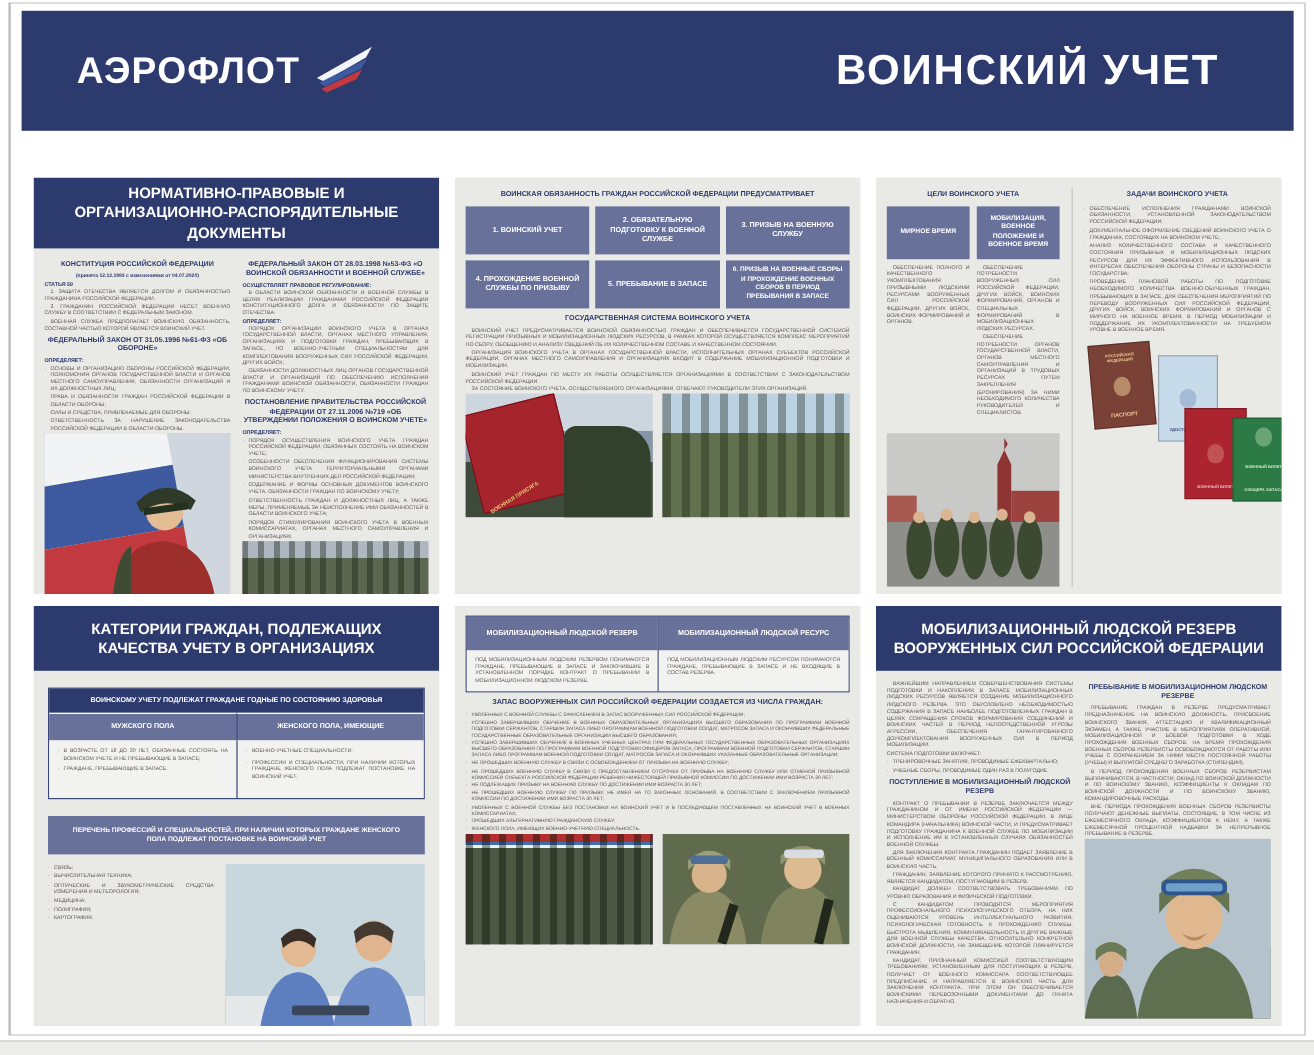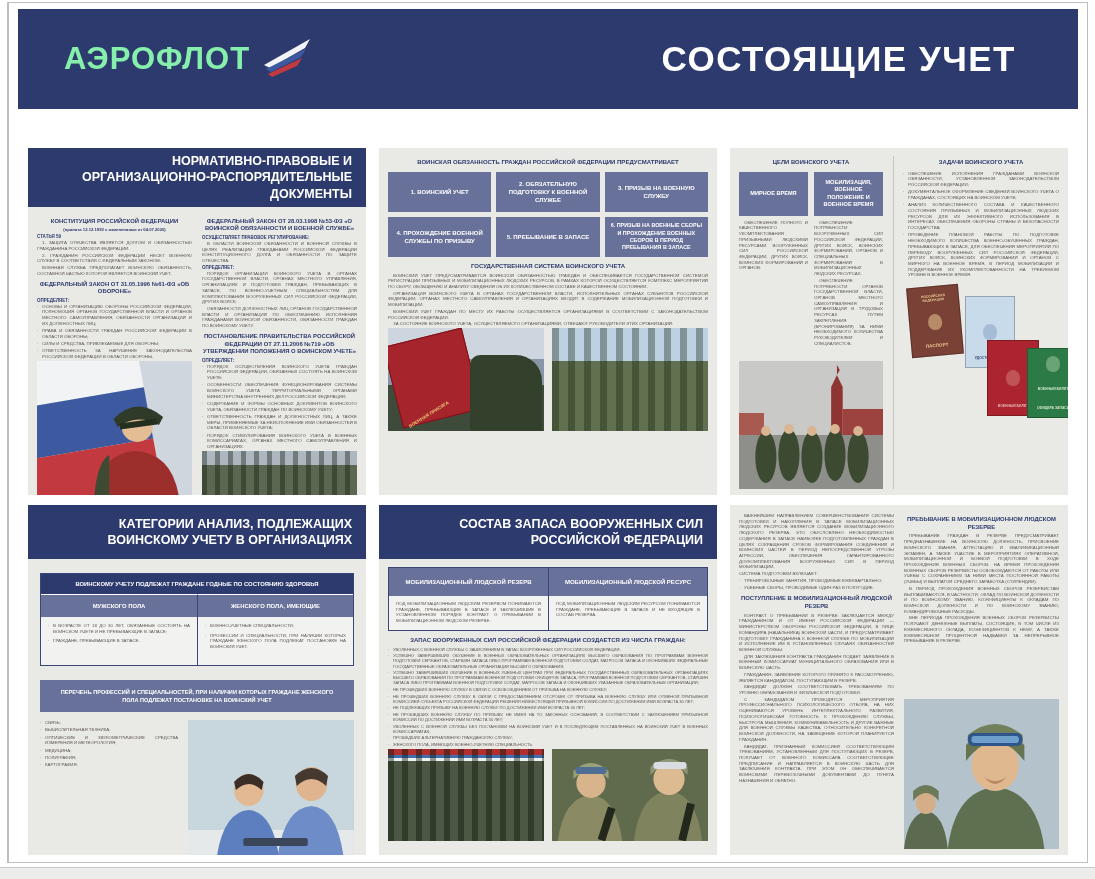--- a/index.html
+++ b/index.html
@@ -5,27 +5,27 @@
 <style>
   * { box-sizing: border-box; margin: 0; padding: 0; }
   html,body { width:1095px; height:879px; }
   body { position:relative; background:#ffffff; font-family:"Liberation Sans", sans-serif; }
   .bottom-strip { position:absolute; left:0; right:0; bottom:0; height:12px; background:#ececea; border-top:1px solid #c9c9c9; }
   .board { position:absolute; top:2px; left:7px; right:7px; bottom:16px; background:#ffffff;
            border:1px solid #bdbdbd; border-left-width:2px; }
   
   .header { height:100px; margin:6px 9px 0 9px; background:#2d3a6d; display:flex; align-items:center; justify-content:space-between; padding:0 62px 0 46px; }
   .logo { display:flex; align-items:center; gap:6px; }
-  .logo-text { color:#86efac; font-size:31px; font-weight:bold; letter-spacing:1px; }
+  .logo-text { color:#ffffff; font-size:31px; font-weight:bold; letter-spacing:1px; }
   .board-title { color:#ffffff; font-size:35px; font-weight:bold; letter-spacing:1.5px; }
   
   .panels { display:grid; grid-template-columns:repeat(3, 1fr); column-gap:13px; row-gap:10px; margin:39px 19px 0 19px; }
   .panel { background:#e9e9e6; display:flex; flex-direction:column; overflow:hidden; }
   .r1 { height:347px; } .r2 { height:350px; }
-  .panel-title { background:#2d3a6d; color:#ffffff; font-weight:bold; font-size:12.5px; line-height:1.3; text-align:right; min-height:54px; display:flex; align-items:center; justify-content:center; padding:5px 14px; }
+  .panel-title { background:#2d3a6d; color:#ffffff; font-weight:bold; font-size:12.5px; line-height:1.3; text-align:center; min-height:54px; display:flex; align-items:center; justify-content:center; padding:5px 14px; }
   .panel-body { flex:1; padding:8px 9px 6px 9px; overflow:hidden; }
   
   .h  { color:#2d3a6d; font-weight:bold; font-size:5.9px; line-height:1.3; text-align:center; margin:3px 0 2px 0; }
   .hs { color:#2d3a6d; font-weight:bold; font-size:4.2px; text-align:center; margin-bottom:2px; }
   .b  { color:#2d3a6d; font-weight:bold; font-size:4.5px; line-height:1.3; }
   .t  { color:#5d5650; font-size:4.4px; line-height:1.3; text-align:justify; text-indent:5px; margin-bottom:1px; }
   ul.dots { list-style:none; }
   ul.dots li { position:relative; padding-left:5px; color:#5d5650; font-size:4.4px; line-height:1.3; text-align:justify; margin-bottom:1.5px; }
   ul.dots li::before { content:"·"; position:absolute; left:0; top:0; color:#5d5650; }
   .cols2 { display:flex; gap:10px; height:100%; }
@@ -85,21 +85,21 @@
     <div class="logo">
       <span class="logo-text">АЭРОФЛОТ</span>
       <span>
         <svg width="58" height="44" viewBox="0 0 58 44">
           <path d="M8 30 L54 4 L49 13 L14 33 Z" fill="#f2f4f7"></path>
           <path d="M10 34 L50 14 L45 22 L15 37 Z" fill="#3d5aa0"></path>
           <path d="M12 39 L46 23 L41 31 L16 42 Z" fill="#c23a3f"></path>
         </svg>
       </span>
     </div>
-    <div class="board-title">СОСТОЯЩИЕ УЧЕТ</div>
+    <div class="board-title">ВОИНСКИЙ УЧЕТ</div>
   </div>
 
   <div class="panels">
 
     <div class="panel r1">
       <div class="panel-title">НОРМАТИВНО-ПРАВОВЫЕ И ОРГАНИЗАЦИОННО-РАСПОРЯДИТЕЛЬНЫЕ ДОКУМЕНТЫ</div>
       <div class="panel-body">
         <div class="cols2">
           <div class="col">
             <div class="h">КОНСТИТУЦИЯ РОССИЙСКОЙ ФЕДЕРАЦИИ</div>
@@ -254,21 +254,21 @@
                 <span class="doc-label-sm">ВОЕННЫЙ БИЛЕТ</span>
                 <span class="doc-label-sm">ОФИЦЕРА ЗАПАСА</span>
               </div>
             </div>
           </div>
         </div>
       </div>
     </div>
 
     <div class="panel r2">
-      <div class="panel-title">КАТЕГОРИИ АНАЛИЗ, ПОДЛЕЖАЩИХ ВОИНСКОМУ УЧЕТУ В ОРГАНИЗАЦИЯХ</div>
+      <div class="panel-title">КАТЕГОРИИ ГРАЖДАН, ПОДЛЕЖАЩИХ КАЧЕСТВА УЧЕТУ В ОРГАНИЗАЦИЯХ</div>
       <div class="panel-body" style="padding:14px 12px 8px 12px;">
         <div class="tbl">
           <div class="tbl-band">ВОИНСКОМУ УЧЕТУ ПОДЛЕЖАТ ГРАЖДАНЕ ГОДНЫЕ ПО СОСТОЯНИЮ ЗДОРОВЬЯ</div>
           <div class="tbl-heads">
             <div>МУЖСКОГО ПОЛА</div>
             <div>ЖЕНСКОГО ПОЛА, ИМЕЮЩИЕ</div>
           </div>
           <div class="tbl-cells">
             <div>
               <ul class="dots">
@@ -309,21 +309,20 @@
                 <path d="M116 56 Q134 40 152 56 L150 66 Q134 52 118 66 Z" fill="#463a30"></path>
                 <rect x="60" y="118" width="70" height="8" rx="2" fill="#3c465a"></rect>
               </svg>
             </div>
           </div>
         </div>
       </div>
     </div>
 
     <div class="panel r2">
-      <div class="panel-title">СОСТАВ ЗАПАСА ВООРУЖЕННЫХ СИЛ РОССИЙСКОЙ ФЕДЕРАЦИИ</div>
       <div class="panel-body">
         <div class="tbl5">
           <div class="cell">
             <div class="bx">МОБИЛИЗАЦИОННЫЙ ЛЮДСКОЙ РЕЗЕРВ</div>
             <div class="tx">
                 <p class="t" style="text-indent:0;">ПОД МОБИЛИЗАЦИОННЫМ ЛЮДСКИМ РЕЗЕРВОМ ПОНИМАЮТСЯ ГРАЖДАНЕ, ПРЕБЫВАЮЩИЕ В ЗАПАСЕ И ЗАКЛЮЧИВШИЕ В УСТАНОВЛЕННОМ ПОРЯДКЕ КОНТРАКТ О ПРЕБЫВАНИИ В МОБИЛИЗАЦИОННОМ ЛЮДСКОМ РЕЗЕРВЕ.</p>
               </div>
           </div>
           <div class="cell">
             <div class="bx">МОБИЛИЗАЦИОННЫЙ ЛЮДСКОЙ РЕСУРС</div>
@@ -360,20 +359,21 @@
               <rect x="104" y="13" width="34" height="7" rx="3" fill="#d9dde2"></rect>
               <rect x="52" y="58" width="8" height="34" fill="#23281c" transform="rotate(18 56 75)"></rect>
               <rect x="134" y="54" width="8" height="38" fill="#23281c" transform="rotate(14 138 73)"></rect>
             </svg>
           </div>
         </div>
       </div>
     </div>
 
     <div class="panel r2">
+      <div class="panel-title">МОБИЛИЗАЦИОННЫЙ ЛЮДСКОЙ РЕЗЕРВ ВООРУЖЕННЫХ СИЛ РОССИЙСКОЙ ФЕДЕРАЦИИ</div>
       <div class="panel-body">
         <div class="cols2">
           <div class="col">
             <p class="t">ВАЖНЕЙШИМ НАПРАВЛЕНИЕМ СОВЕРШЕНСТВОВАНИЯ СИСТЕМЫ ПОДГОТОВКИ И НАКОПЛЕНИЯ В ЗАПАСЕ МОБИЛИЗАЦИОННЫХ ЛЮДСКИХ РЕСУРСОВ ЯВЛЯЕТСЯ СОЗДАНИЕ МОБИЛИЗАЦИОННОГО ЛЮДСКОГО РЕЗЕРВА. ЭТО ОБУСЛОВЛЕНО НЕОБХОДИМОСТЬЮ СОДЕРЖАНИЯ В ЗАПАСЕ НАИБОЛЕЕ ПОДГОТОВЛЕННЫХ ГРАЖДАН В ЦЕЛЯХ СОКРАЩЕНИЯ СРОКОВ ФОРМИРОВАНИЯ СОЕДИНЕНИЙ И ВОИНСКИХ ЧАСТЕЙ В ПЕРИОД НЕПОСРЕДСТВЕННОЙ УГРОЗЫ АГРЕССИИ, ОБЕСПЕЧЕНИЯ ГАРАНТИРОВАННОГО ДОУКОМПЛЕКТОВАНИЯ ВООРУЖЕННЫХ СИЛ В ПЕРИОД МОБИЛИЗАЦИИ.</p>
             <p class="t" style="text-indent:0;">СИСТЕМА ПОДГОТОВКИ ВКЛЮЧАЕТ:</p>
             <ul class="dots">
               <li>ТРЕНИРОВОЧНЫЕ ЗАНЯТИЯ, ПРОВОДИМЫЕ ЕЖЕКВАРТАЛЬНО;</li>
               <li>УЧЕБНЫЕ СБОРЫ, ПРОВОДИМЫЕ ОДИН РАЗ В ПОЛУГОДИЕ.</li>
             </ul>
             <div class="h">ПОСТУПЛЕНИЕ В МОБИЛИЗАЦИОННЫЙ ЛЮДСКОЙ РЕЗЕРВ</div>

